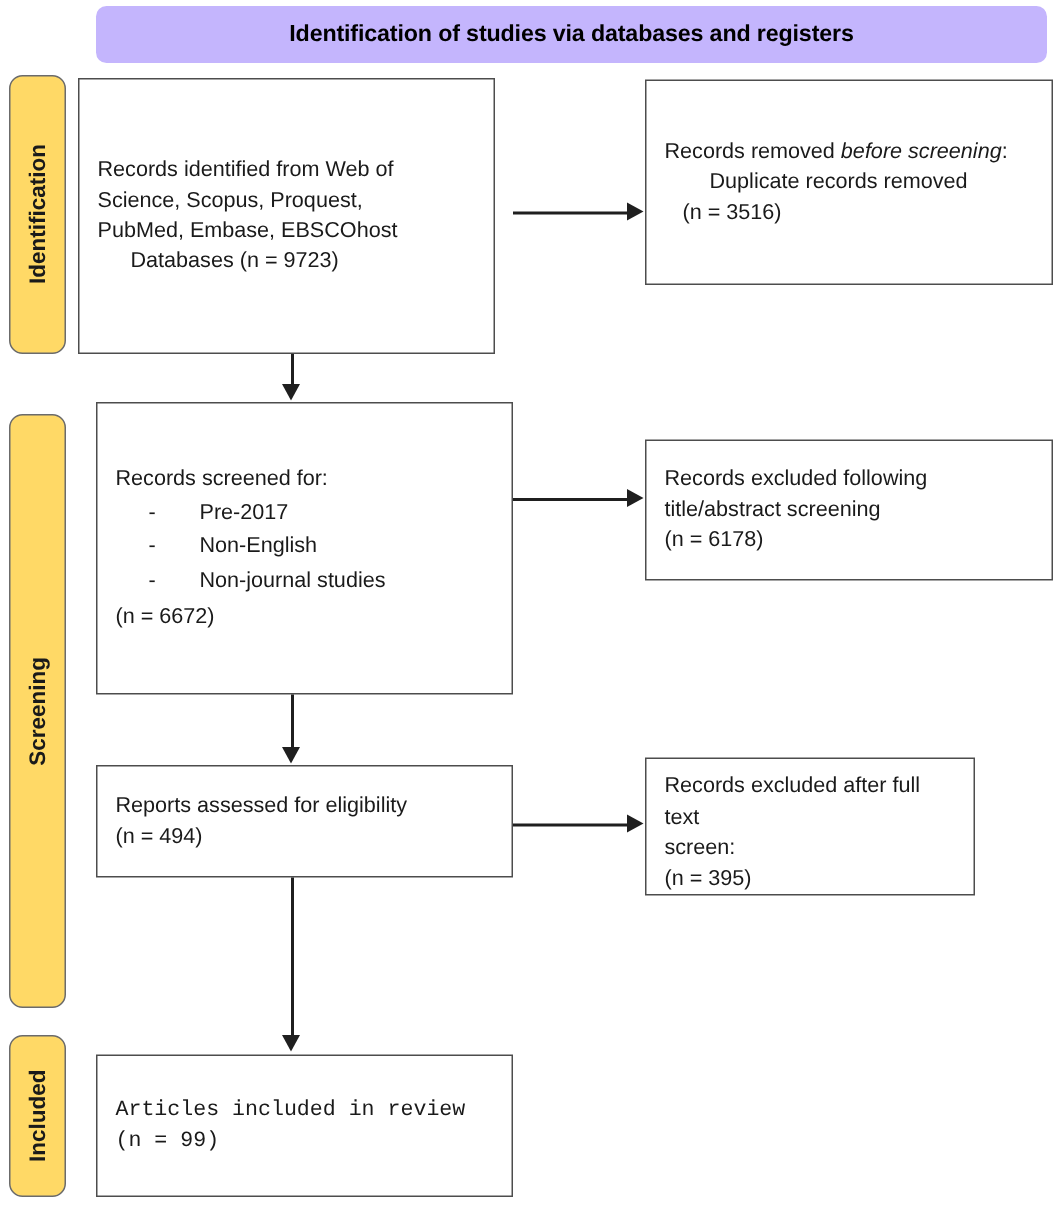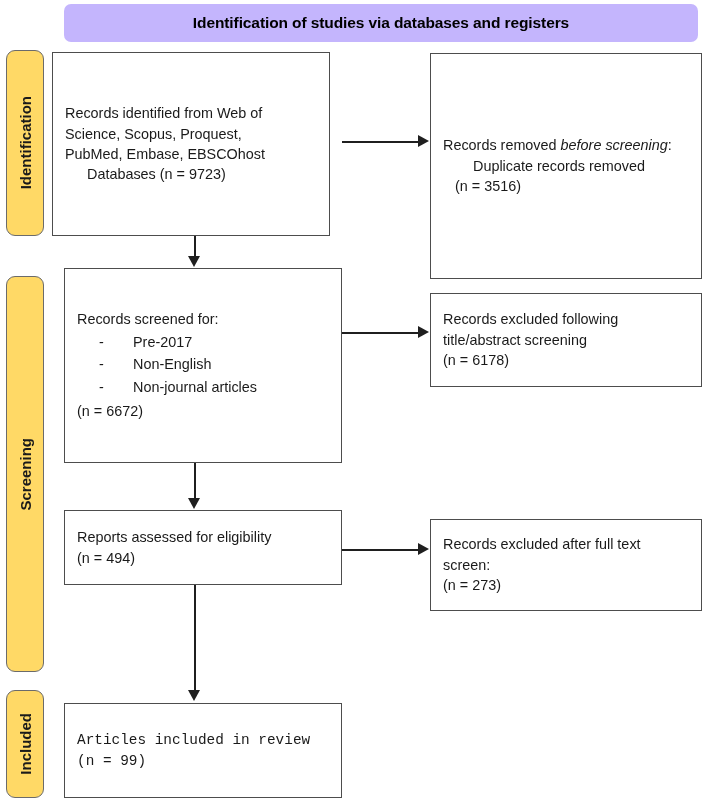--- a/index.html
+++ b/index.html
@@ -96,25 +96,25 @@
     margin-top: 2px;
   }
   .bullet-row .dash {
     display: inline-block;
     width: 34px;
     color: #1a1a1a;
   }
 
   
   #box-identified      { left: 52px;  top: 52px;  width: 278px; height: 184px; }
-  #box-removed         { left: 430px; top: 53px;  width: 272px; height: 226px; }
+  #box-removed         { left: 430px; top: 53px;  width: 272px; height: 137px; }
   #box-screened        { left: 64px;  top: 268px; width: 278px; height: 195px; }
   #box-excluded-title  { left: 430px; top: 293px; width: 272px; height: 94px;  }
   #box-eligibility     { left: 64px;  top: 510px; width: 278px; height: 75px;  }
-  #box-excluded-full   { left: 430px; top: 519px; width: 272px; height: 92px;  }
+  #box-excluded-full   { left: 430px; top: 505px; width: 220px; height: 92px; align-items: flex-end;  }
   #box-included        { left: 64px;  top: 703px; width: 278px; height: 95px; font-family: Liberation Mono, monospace;  }
 
   
   .vline, .hline {
     position: absolute;
     background: #1f1f1f;
   }
   .vline { width: 1.8px; }
   .hline { height: 1.8px; }
 
@@ -172,21 +172,21 @@
   </div>
 
   <div class="box vcenter" id="box-screened">
     <div class="box-inner">
       <span class="hang">Records screened for:</span>
 
       <span class="bullet-row"><span class="dash">-</span><span>Pre-2017</span></span>
 
       <span class="bullet-row"><span class="dash">-</span><span>Non-English</span></span>
 
-      <span class="bullet-row"><span class="dash">-</span><span>Non-journal articles</span></span>
+      <span class="bullet-row"><span class="dash">-</span><span>Non-journal studies</span></span>
 
       <span class="hang" style="margin-top:4px;">(n = 6672)</span>
     </div>
   </div>
 
   <div class="box vcenter" id="box-excluded-title">
     <div class="box-inner">
       <span class="hang">Records excluded following</span>
       <span class="hang">title/abstract screening</span>
       <span class="hang">(n = 6178)</span>
@@ -197,21 +197,21 @@
     <div class="box-inner">
       <span class="hang">Reports assessed for eligibility</span>
       <span class="hang">(n = 494)</span>
     </div>
   </div>
 
   <div class="box vcenter" id="box-excluded-full">
     <div class="box-inner">
       <span class="hang">Records excluded after full text</span>
       <span class="hang">screen:</span>
-      <span class="hang">(n = 273)</span>
+      <span class="hang">(n = 395)</span>
     </div>
   </div>
 
   <div class="box vcenter" id="box-included">
     <div class="box-inner">
       <span class="hang">Articles included in review</span>
       <span class="hang">(n = 99)</span>
     </div>
   </div>
 

